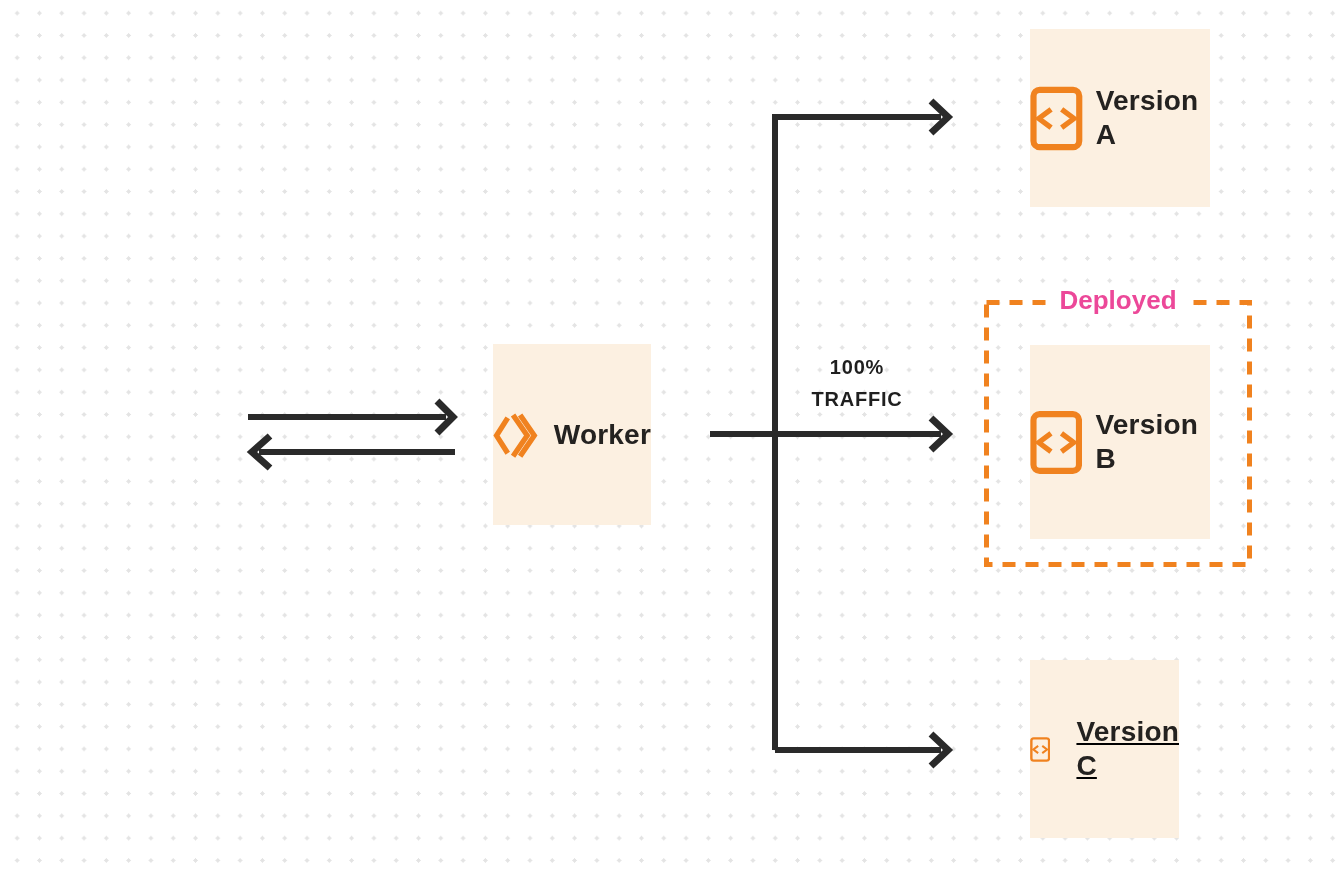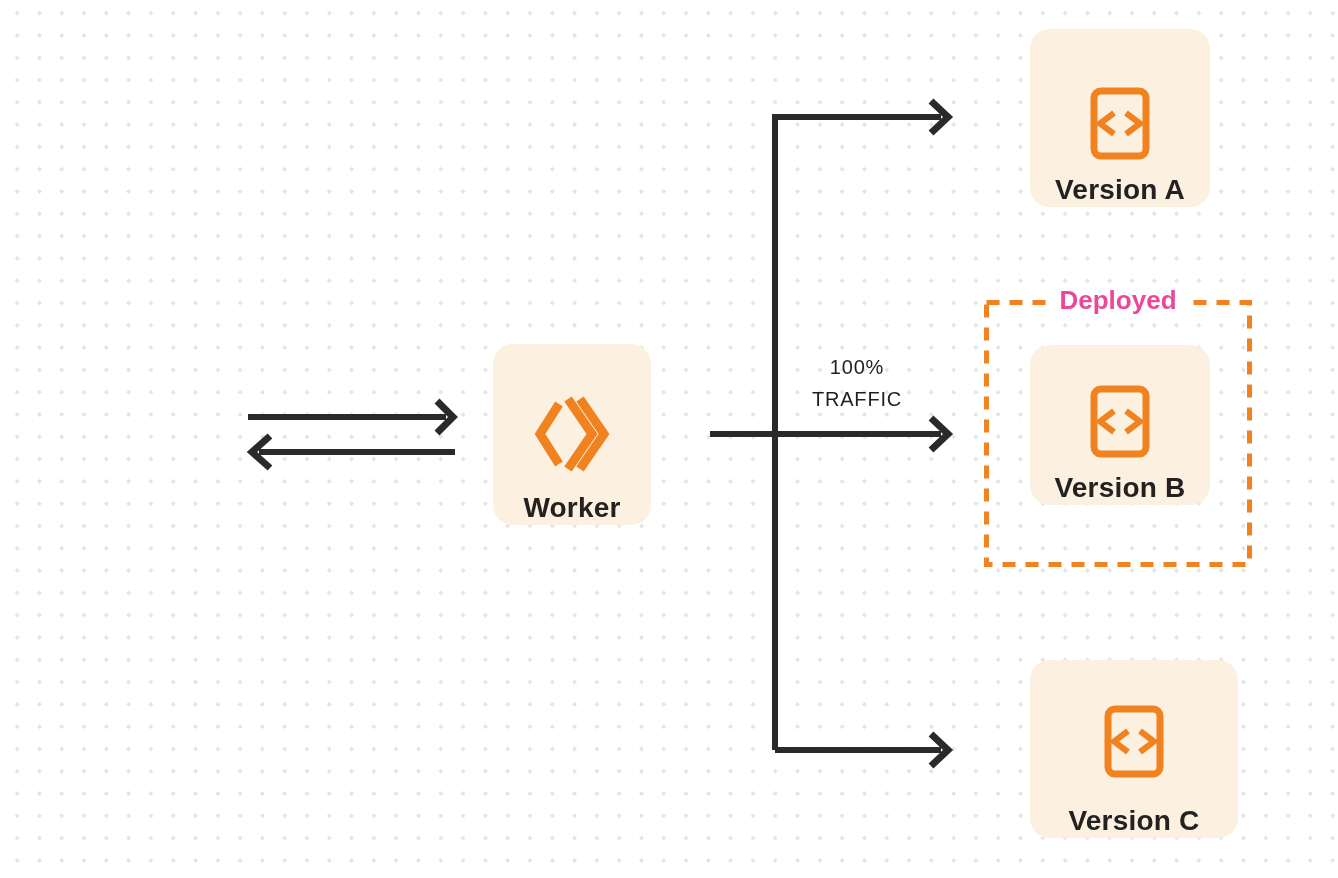--- a/index.html
+++ b/index.html
@@ -8,45 +8,45 @@
     width:1338px;height:878px;
     overflow:hidden;
     background-color:#ffffff;
     background-image:radial-gradient(circle 2px, #e4e4e4 99%, transparent 100%);
     background-size:22.3px 22.3px;
     background-position:6px 2px;
     font-family:"Liberation Sans","DejaVu Sans",sans-serif;
   }
   .node{
     position:absolute;
-    border-radius:20px;
-    display:flex;flex-direction:column;
+    border-radius:0;
+    display:flex;flex-direction:row;
     align-items:center;justify-content:flex-end;
     box-sizing:border-box;
   }
   .node-label{
     font-weight:700;
     font-size:28px;
     color:#242220;
     letter-spacing:0.2px;
     line-height:1.2;
   }
   .fill-gray{background:#f7f7f8;}
   .fill-cream{background:#fcf0e1;}
   #client{left:30px;top:344px;width:182px;height:180px;}
   #worker{left:493px;top:344px;width:158px;height:181px;gap:16px;}
   #version-a{left:1030px;top:29px;width:180px;height:178px;gap:13px;}
-  #version-b{left:1030px;top:345px;width:180px;height:160px;gap:13px;}
-  #version-c{left:1030px;top:660px;width:208px;height:178px;gap:26px;}
+  #version-b{left:1030px;top:345px;width:180px;height:194px;gap:13px;}
+  #version-c{left:1030px;top:660px;width:149px;height:178px;gap:26px;text-decoration:underline;}
   .lines-layer{position:absolute;left:0;top:0;width:1338px;height:878px;pointer-events:none;}
   .traffic-label{
     position:absolute;
     left:786px;top:351px;width:142px;
     text-align:center;
-    font-weight:400;
+    font-weight:700;
     font-size:20px;
     color:#1f1f1f;
     line-height:32px;
     letter-spacing:0.8px;
   }
   .deployed-box{
     position:absolute;
     left:984px;top:300px;width:268px;height:267px;
   }
   .deployed-label{

